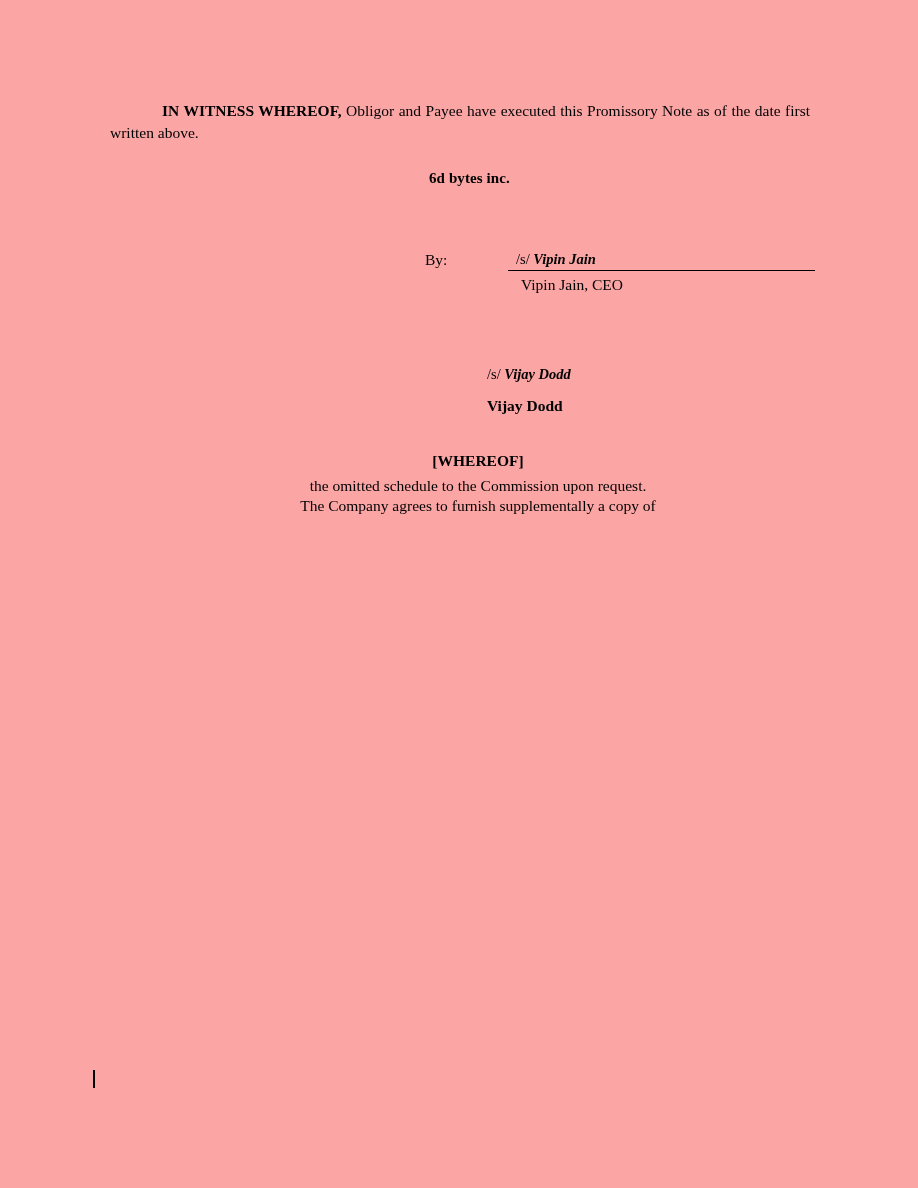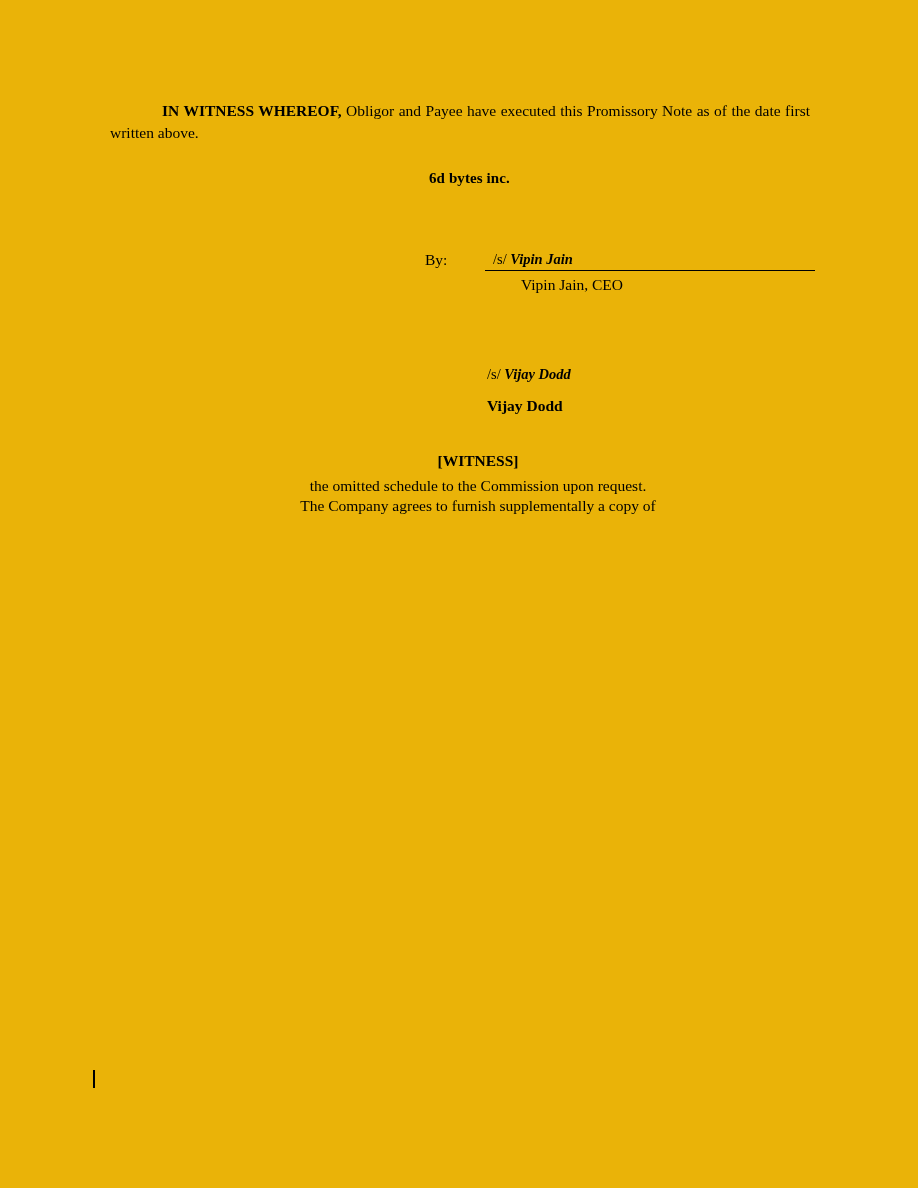--- a/index.html
+++ b/index.html
@@ -15,21 +15,21 @@
     color: #000000;
     overflow: hidden;
   }
 
   .page {
     position: absolute;
     top: 0;
     left: 0;
     width: 918px;
     height: 1188px;
-    background: #eab308;
+    background: #fca5a5;
   }
 
   
   .content {
     position: absolute;
     left: 110px;
     top: 100px;
     width: 700px;
   }
 
@@ -59,20 +59,21 @@
   
   .sig-block-1 {
     position: absolute;
     left: 425px;
     top: 248px;
     width: 390px;
   }
   .sig-by-row {
     display: flex;
     align-items: flex-end;
+    gap: 23px;
   }
   .sig-by-label {
     font-size: 15.5px;
     width: 60px;
     padding-bottom: 2px;
     flex: 0 0 auto;
   }
   .sig-line-wrap {
     flex: 1 1 auto;
     border-bottom: 1.3px solid #000;
@@ -173,20 +174,20 @@
     </div>
     <div class="sig-title">Vipin Jain, CEO</div>
   </div>
 
   <div class="sig-block-2">
     <div class="sig2-script"><span class="slash">/s/</span> <span class="name">Vijay Dodd</span></div>
     <div class="sig2-name">Vijay Dodd</div>
   </div>
 
   <div class="redacted-block">
-    <p class="redacted-title">[WITNESS]</p>
+    <p class="redacted-title">[WHEREOF]</p>
     <p class="redacted-line">the omitted schedule to the Commission upon request.</p>
     <p class="redacted-line">The Company agrees to furnish supplementally a copy of</p>
   </div>
 
   <div class="bottom-mark"></div>
 
 </div>
 
 </body></html>

